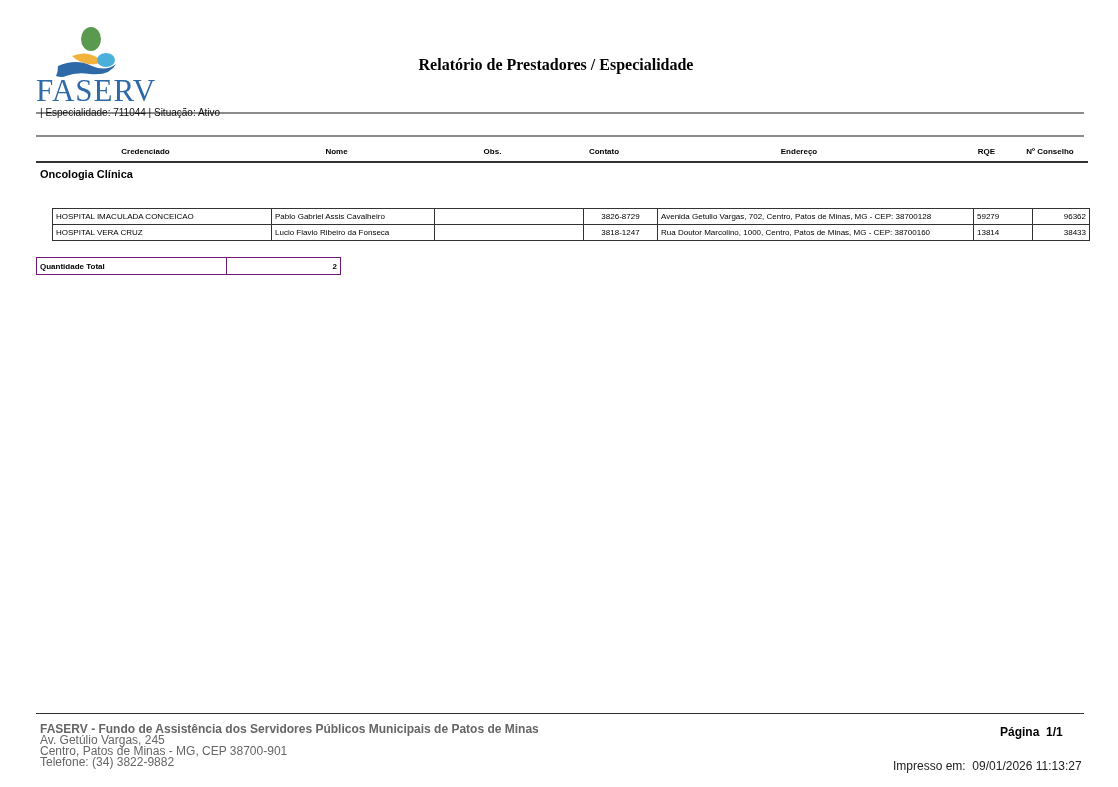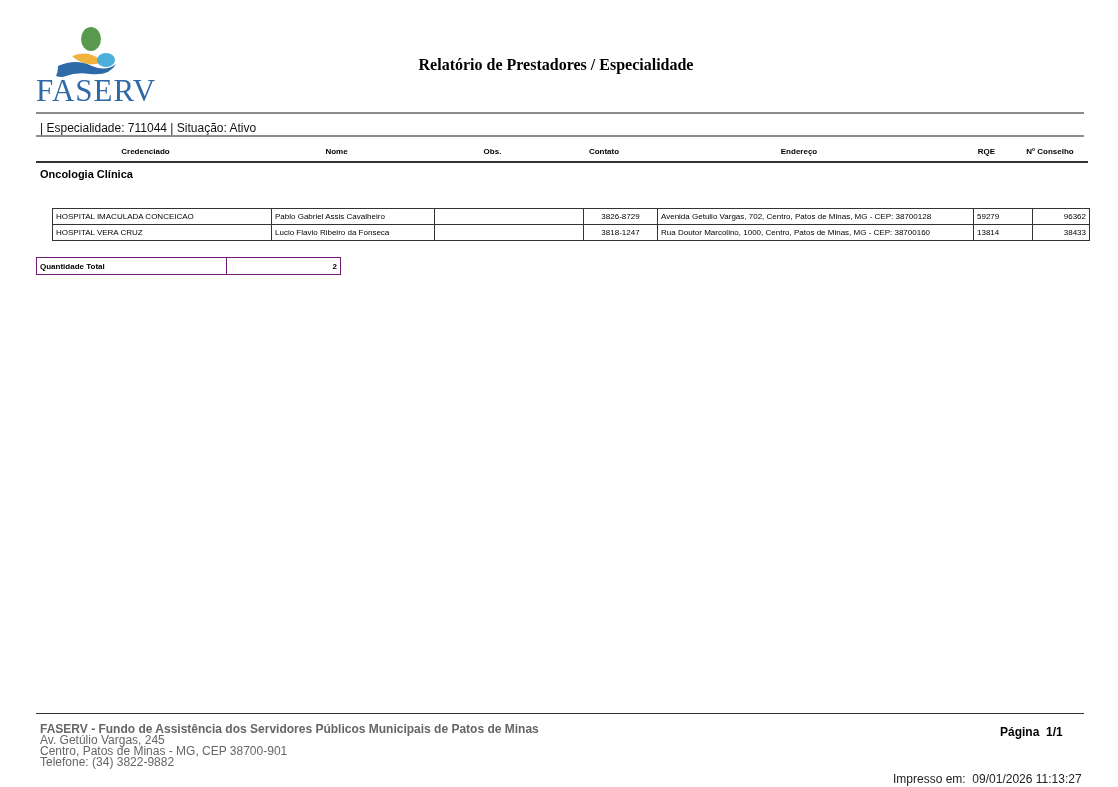--- a/index.html
+++ b/index.html
@@ -14,21 +14,21 @@
       position: absolute; left: 0; top: 50px; width: 110px;
       font-family: "Liberation Serif", serif; font-size: 31px; color: #2e6aa8;
       letter-spacing: 1px; line-height: 30px;
     }
     .report-title {
       left: 7px; width: 1098px; top: 56px; text-align: center;
       font-size: 16px; font-weight: bold; font-family: Liberation Serif, serif;
     }
     .hr-gray { height: 0; border-top: 2px solid #8c8c8c; }
     .hr-dark { height: 0; border-top: 2px solid #333; }
-    .filter-line { left: 40px; top: 121px; font-size: 12px; color: #111; }
+    .filter-line { left: 40px; top: 107px; font-size: 10px; color: #111; }
     .col-head {
       top: 147px; font-size: 8px; font-weight: bold; text-align: center;
     }
     .section-title { left: 40px; top: 168px; font-size: 11px; font-weight: bold; }
     table.data {
       position: absolute; left: 36px; top: 208px; width: 1037px;
       border-collapse: collapse; table-layout: fixed; font-size: 8px; margin-left: 16px;
     }
     table.data td {
       border: 1px solid #333; height: 16px; padding: 0 3px;
@@ -37,21 +37,21 @@
     td.c { text-align: center; }
     td.r { text-align: right; }
     table.total {
       position: absolute; left: 36px; top: 257px; width: 304px;
       border-collapse: collapse; table-layout: fixed; font-size: 8px;
     }
     table.total td { border: 1px solid #701a75; height: 17px; padding: 0 3px; box-sizing: border-box; }
     .footer-org { left: 40px; top: 724px; font-size: 12px; color: #666; line-height: 11px; }
     .footer-org .bold { font-weight: bold; }
     .page-num { left: 1000px; top: 725px; font-size: 12px; font-weight: bold; }
-    .printed { left: 893px; top: 759px; font-size: 12px; color: #222; margin-top: 13px; }
+    .printed { left: 893px; top: 759px; font-size: 12px; color: #222; }
   </style>
 </head>
 <body>
 
 <div class="abs logo">
   <svg width="110" height="52" viewBox="0 0 110 52">
     <ellipse cx="55" cy="13" rx="10" ry="12" fill="#5a9a4e"></ellipse>
     <path d="M36 30 Q50 24 62 32 Q68 35 72 30 Q66 40 52 38 Q42 36 36 30 Z" fill="#f2b33d"></path>
     <ellipse cx="70" cy="34" rx="9" ry="7" fill="#4ab0d9"></ellipse>
     <path d="M22 40 Q40 32 56 40 Q70 46 80 38 Q74 50 54 48 Q40 46 30 50 Q26 52 20 50 Q22 46 22 40 Z" fill="#2e6aa8"></path>

